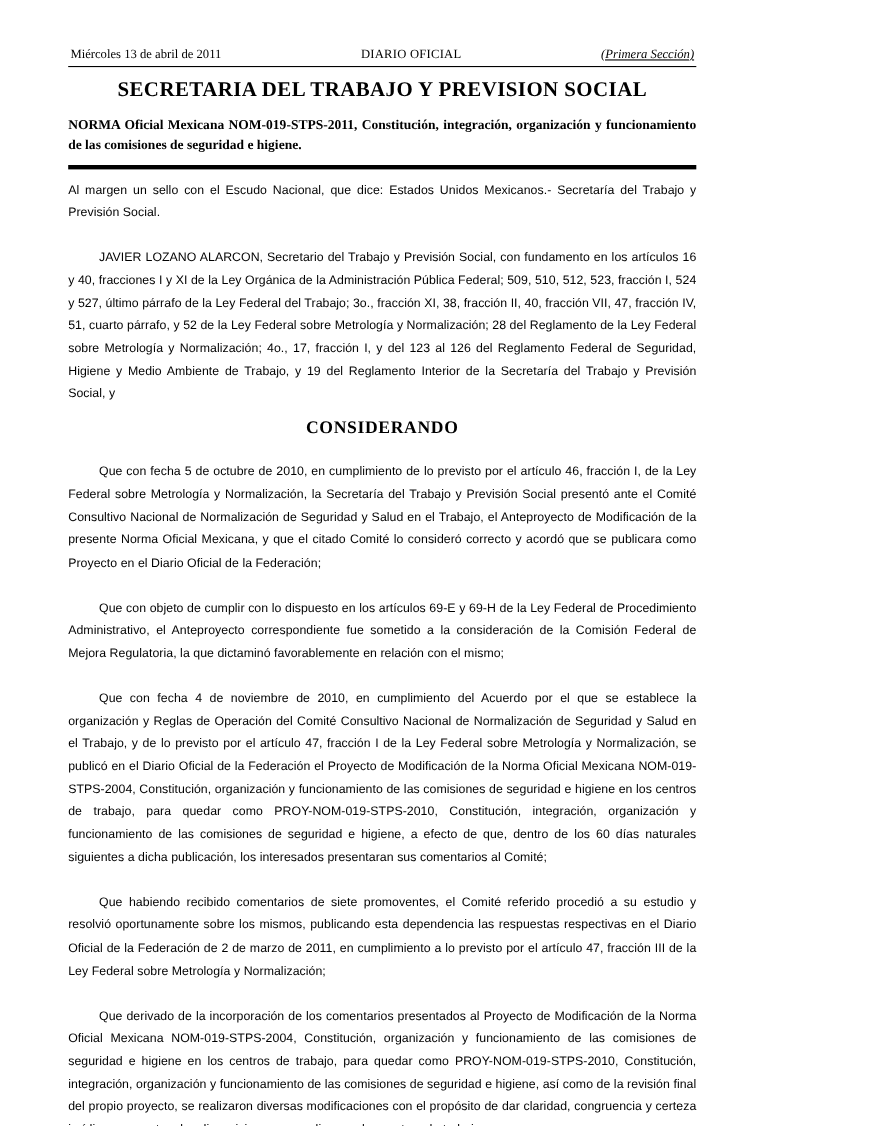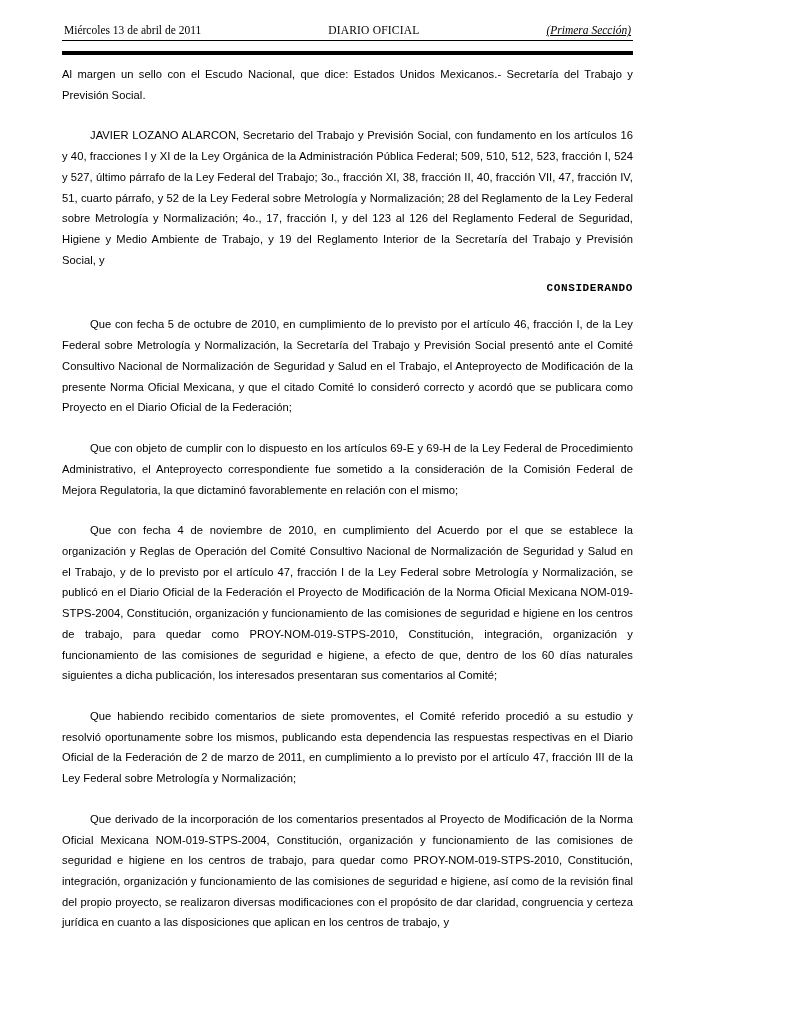--- a/index.html
+++ b/index.html
@@ -6,21 +6,21 @@
     margin: 0;
     padding: 0;
     background: #ffffff;
   }
   .page {
     width: 695px;
     height: 1024px;
     position: relative;
     background: #ffffff;
     box-sizing: border-box;
-    padding: 24px 62px 30px 62px;
+    padding: 44px 62px 30px 62px;
     font-family: "Liberation Sans", sans-serif;
     color: #000000;
     overflow: hidden;
   }
   .header {
     display: flex;
     align-items: baseline;
     justify-content: space-between;
     font-family: "Liberation Serif", serif;
     font-size: 11.5px;
@@ -55,42 +55,44 @@
   }
   p.body {
     font-size: 11.2px;
     line-height: 1.85;
     text-align: justify;
     margin: 0 0 10px 0;
     letter-spacing: 0.05px;
   }
   p.indent { text-indent: 28px; margin-top: 20px; }
   .considerando {
-    text-align: right;
-    font-family: Liberation Mono, monospace;
+    text-align: center;
+    font-family: Liberation Serif, serif;
     font-weight: bold;
-    font-size: 11px;
+    font-size: 16px;
     letter-spacing: 0.6px;
     margin: 12px 0 10px 0;
   }
 </style>
 </head>
 <body>
 
 <div class="page">
 
   <div class="header">
     <span class="h-left">Miércoles 13 de abril de 2011</span>
     <span class="h-center">DIARIO OFICIAL</span>
     <span class="h-right">(Primera Sección)</span>
   </div>
 
   <div class="rule"></div>
 
+  <h1 class="doc-title">SECRETARIA DEL TRABAJO Y PREVISION SOCIAL</h1>
 
+  <div class="norma">NORMA Oficial Mexicana NOM-019-STPS-2011, Constitución, integración, organización y funcionamiento de las comisiones de seguridad e higiene.</div>
 
   <div class="thickrule"></div>
 
   <p class="body">Al margen un sello con el Escudo Nacional, que dice: Estados Unidos Mexicanos.- Secretaría del Trabajo y Previsión Social.</p>
 
   <p class="body indent">JAVIER LOZANO ALARCON, Secretario del Trabajo y Previsión Social, con fundamento en los artículos 16 y 40, fracciones I y XI de la Ley Orgánica de la Administración Pública Federal; 509, 510, 512, 523, fracción I, 524 y 527, último párrafo de la Ley Federal del Trabajo; 3o., fracción XI, 38, fracción II, 40, fracción VII, 47, fracción IV, 51, cuarto párrafo, y 52 de la Ley Federal sobre Metrología y Normalización; 28 del Reglamento de la Ley Federal sobre Metrología y Normalización; 4o., 17, fracción I, y del 123 al 126 del Reglamento Federal de Seguridad, Higiene y Medio Ambiente de Trabajo, y 19 del Reglamento Interior de la Secretaría del Trabajo y Previsión Social, y</p>
 
   <div class="considerando">CONSIDERANDO</div>
 
   <p class="body indent">Que con fecha 5 de octubre de 2010, en cumplimiento de lo previsto por el artículo 46, fracción I, de la Ley Federal sobre Metrología y Normalización, la Secretaría del Trabajo y Previsión Social presentó ante el Comité Consultivo Nacional de Normalización de Seguridad y Salud en el Trabajo, el Anteproyecto de Modificación de la presente Norma Oficial Mexicana, y que el citado Comité lo consideró correcto y acordó que se publicara como Proyecto en el Diario Oficial de la Federación;</p>

